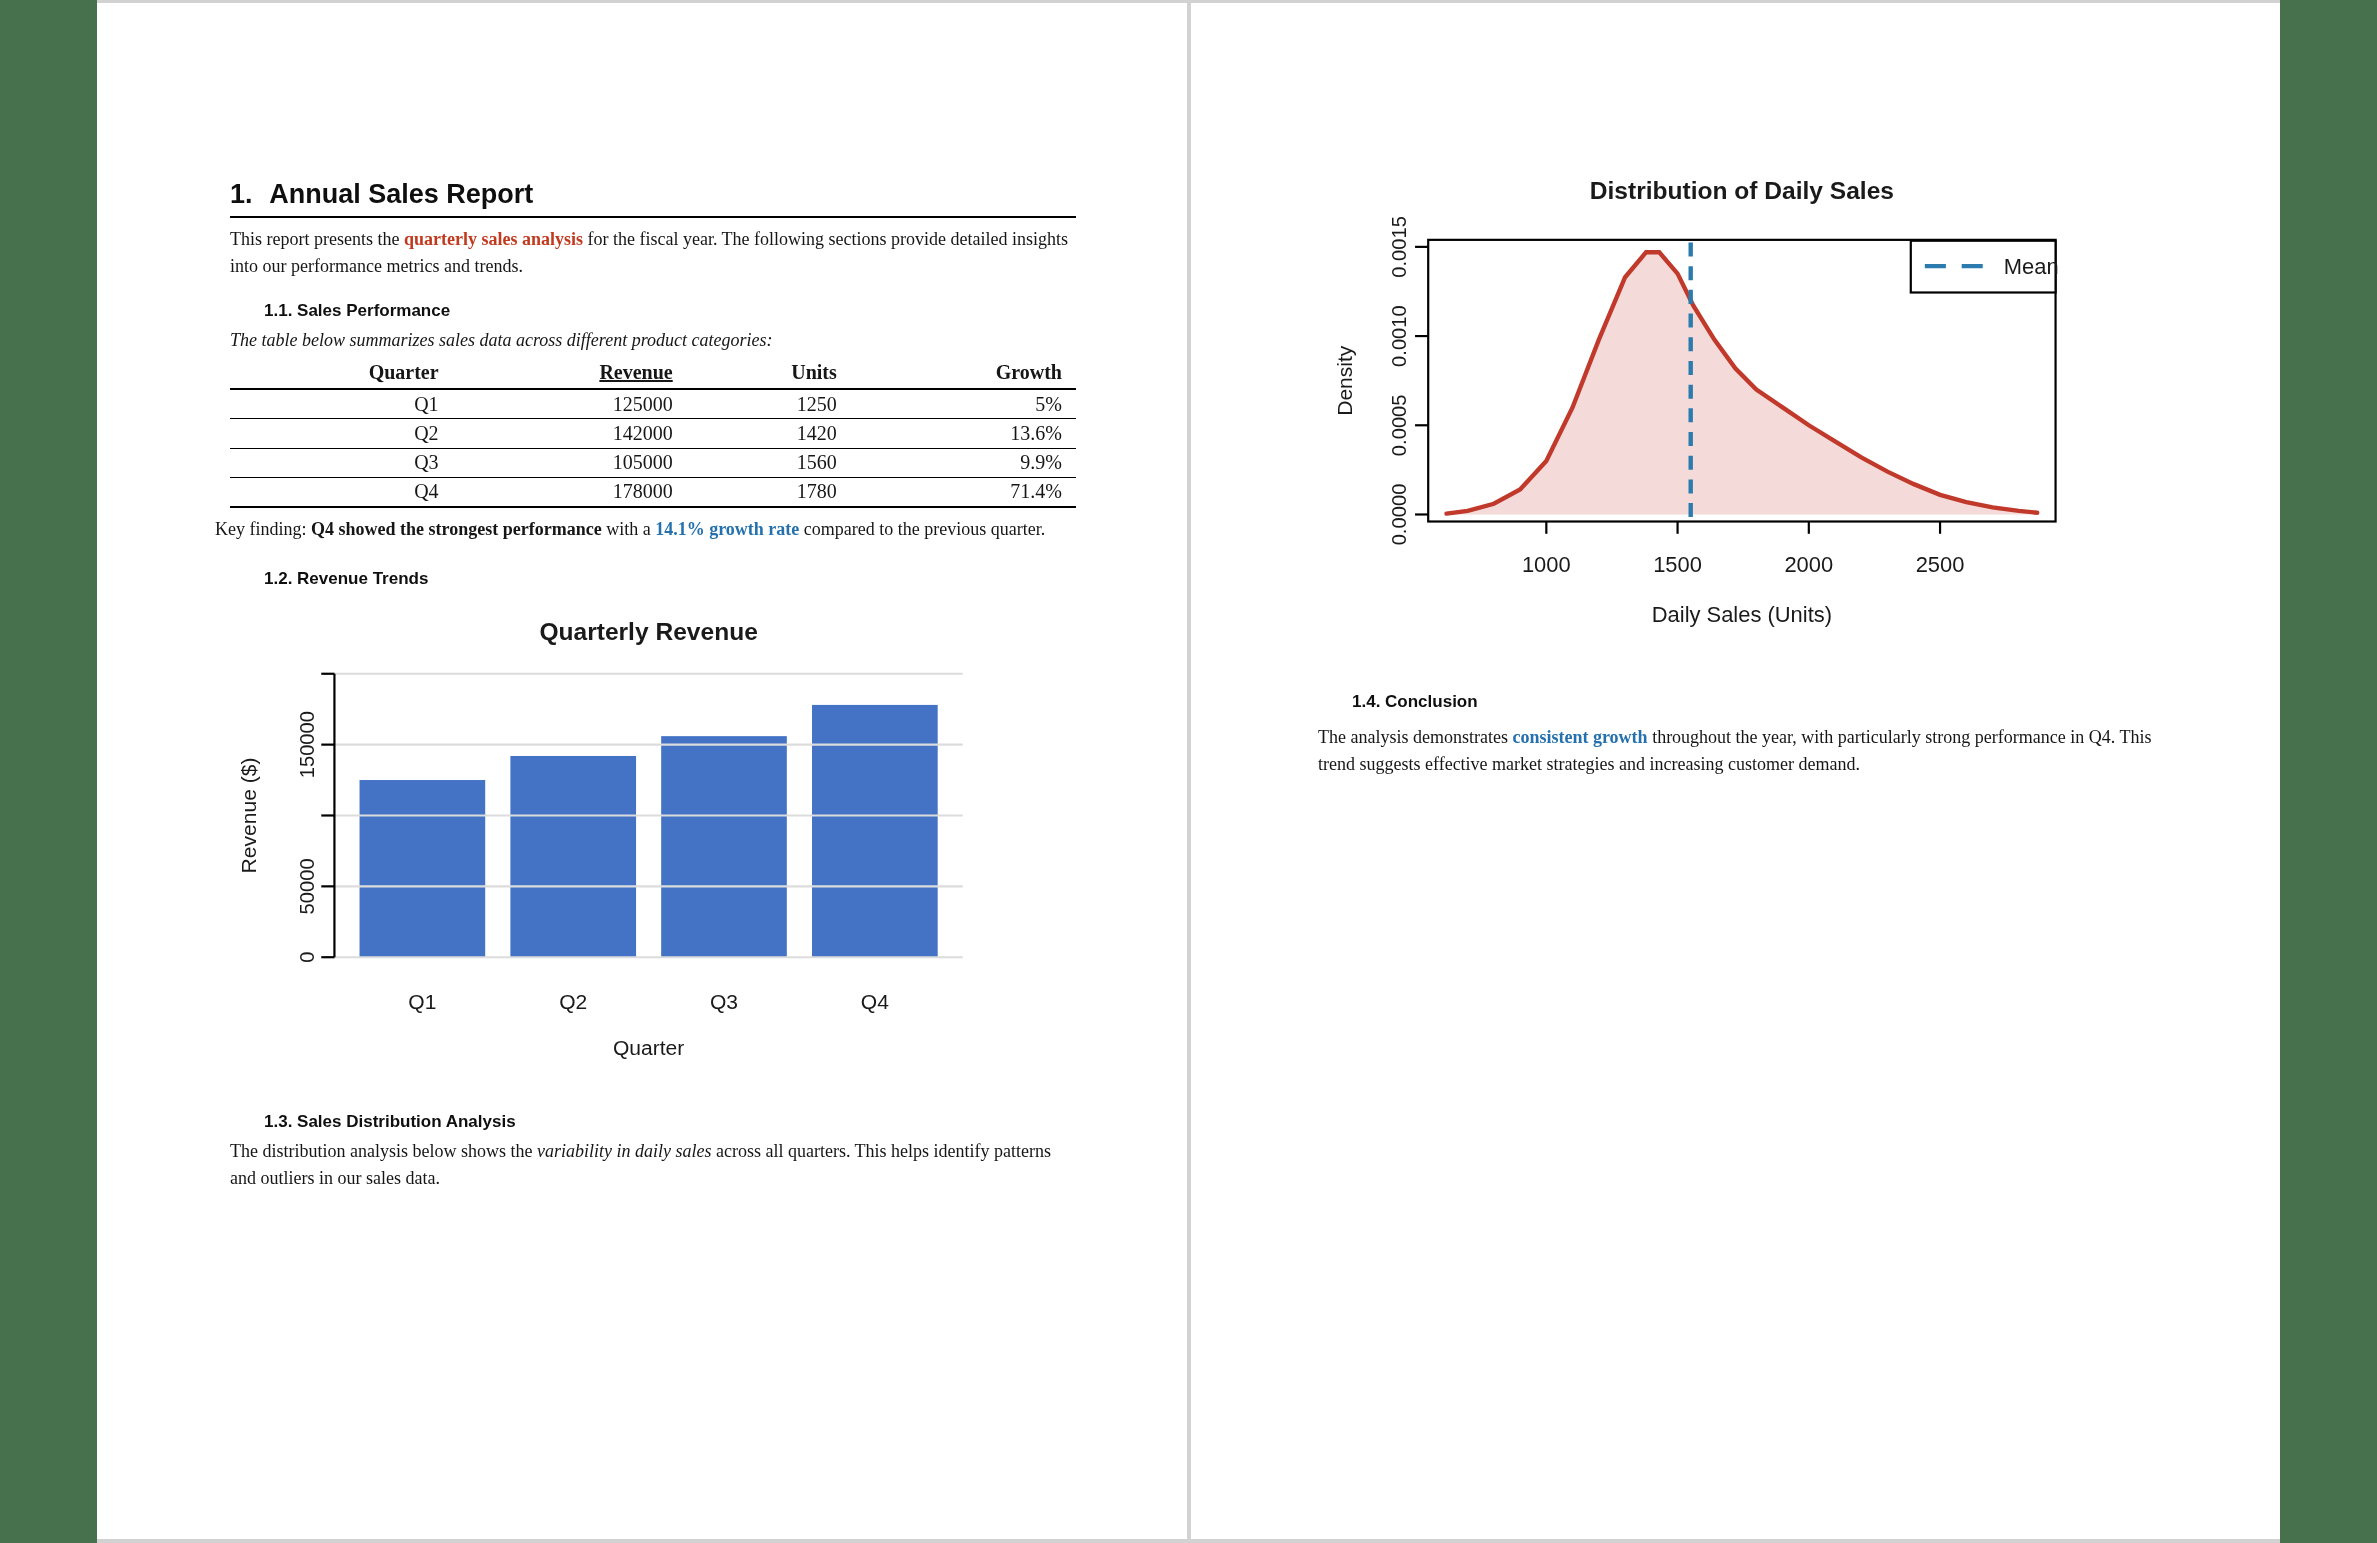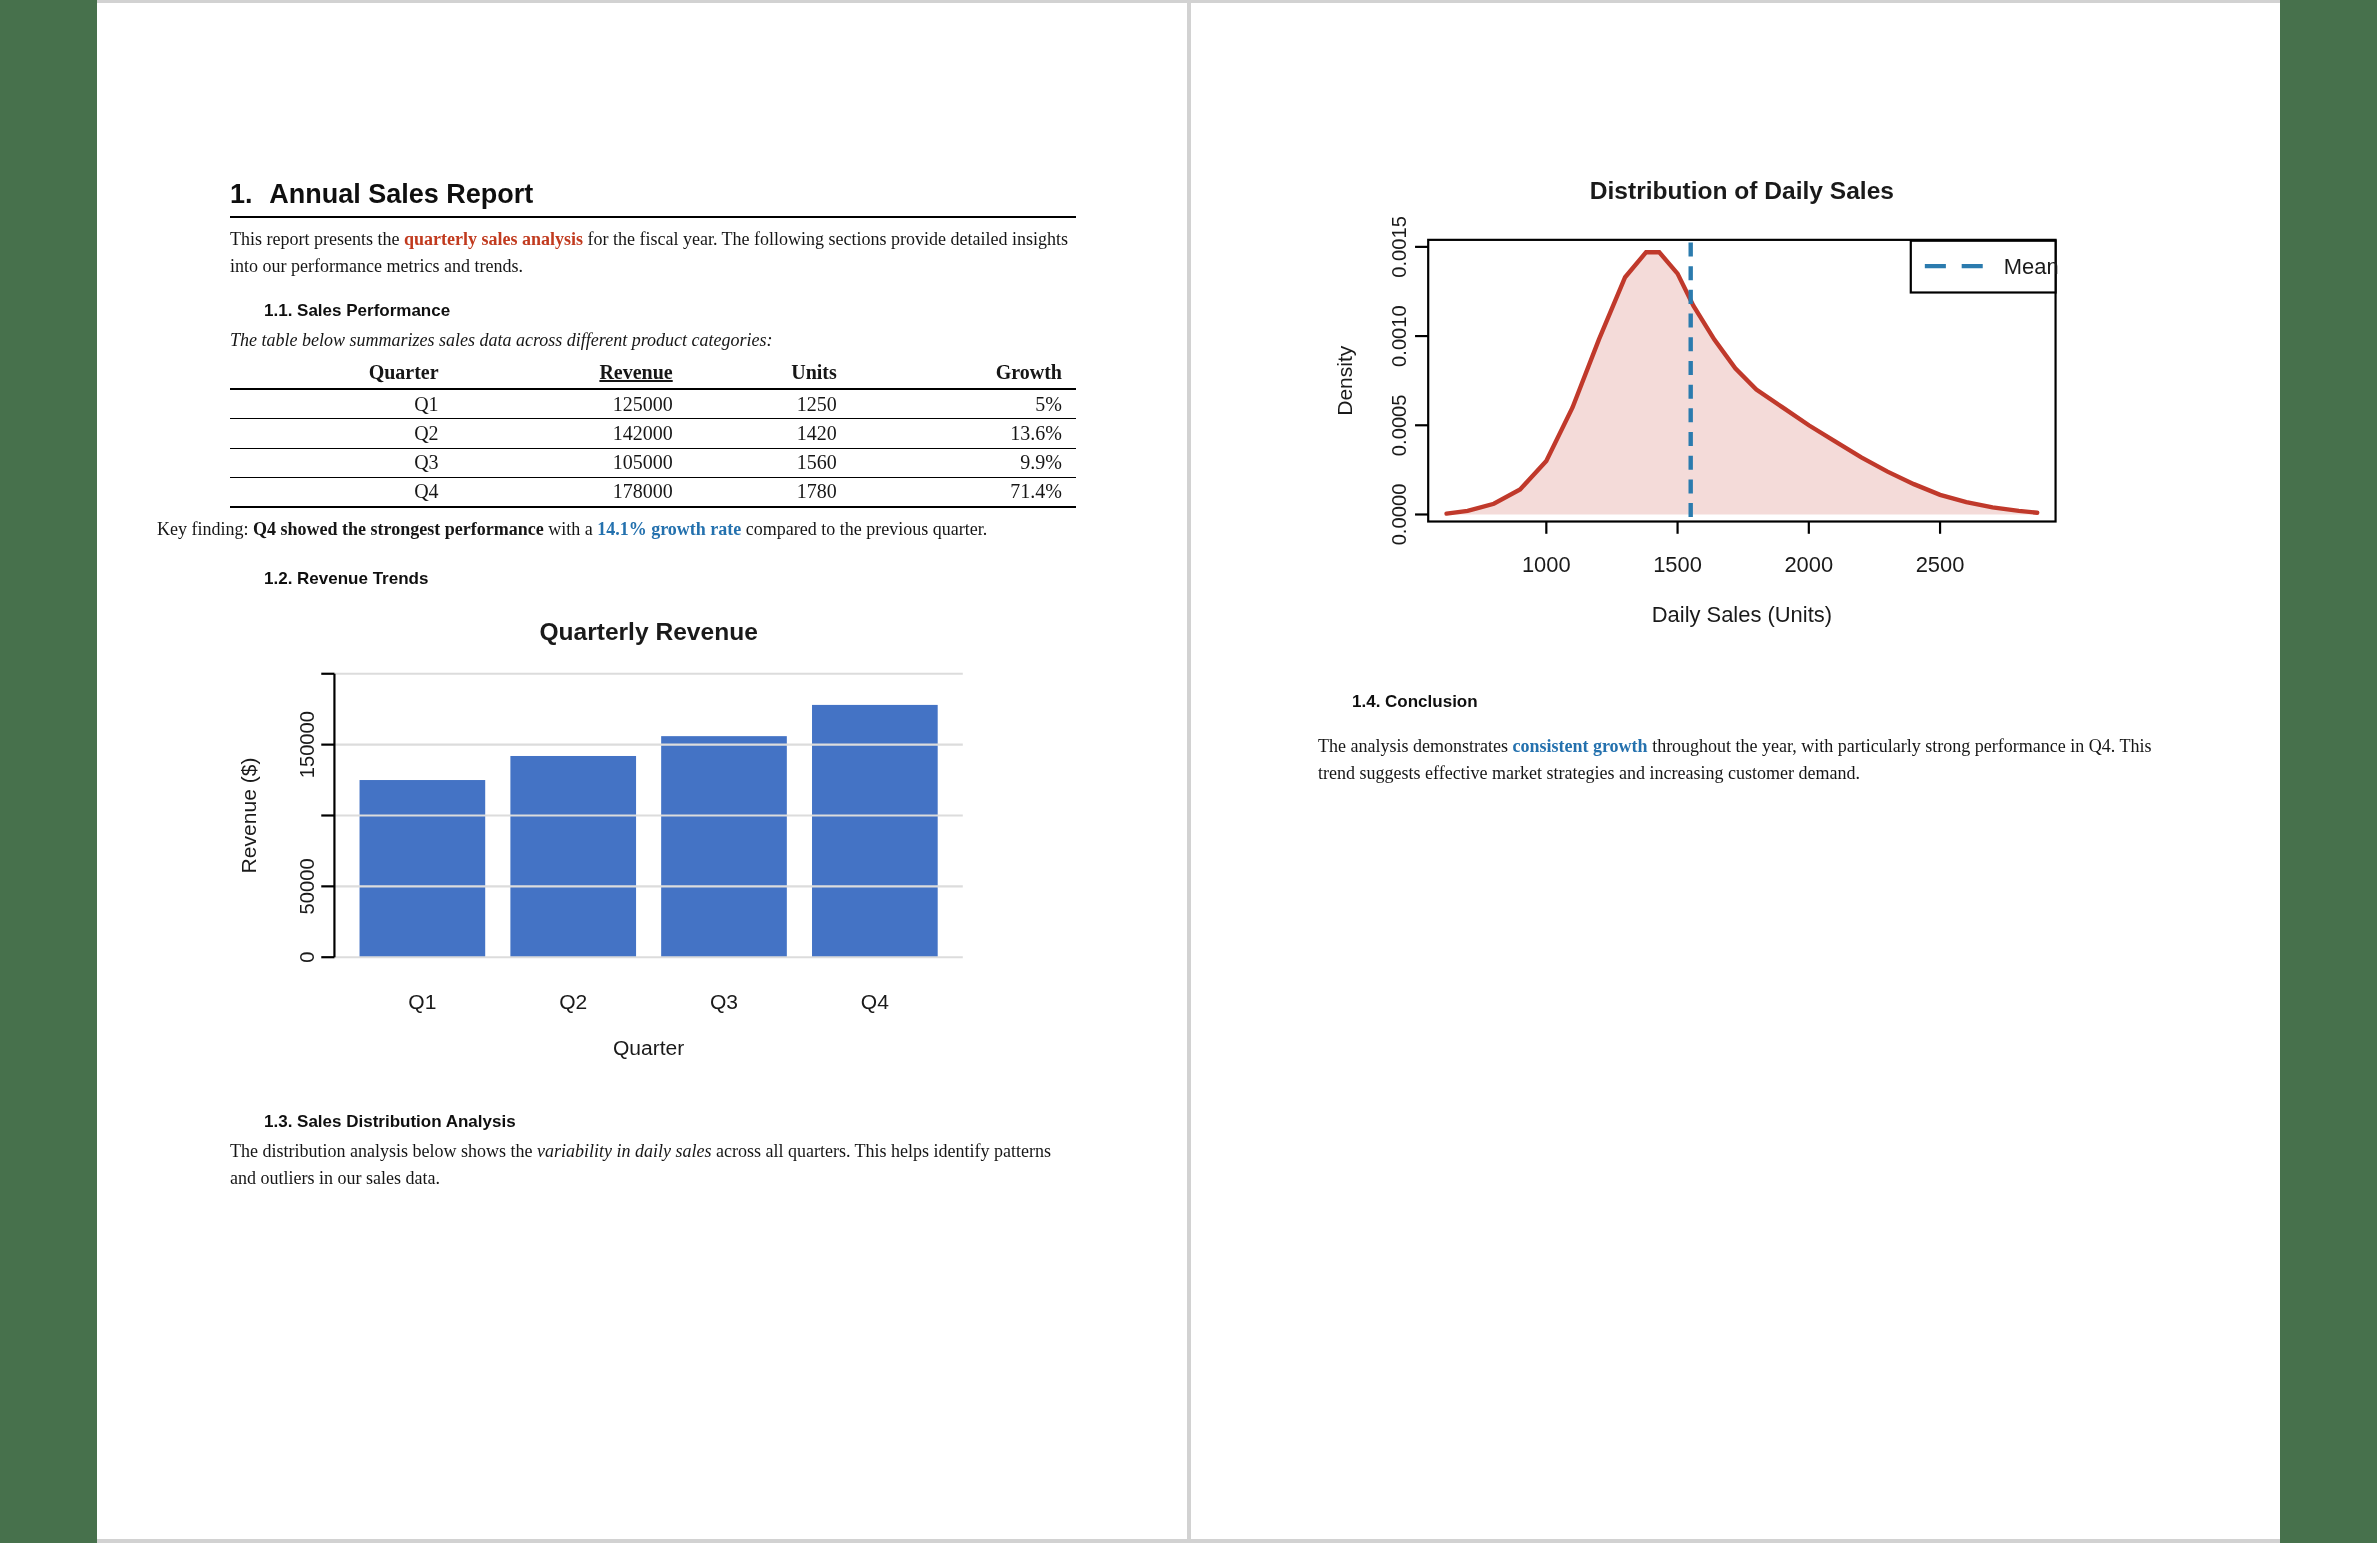--- a/index.html
+++ b/index.html
@@ -24,30 +24,30 @@
   .seg-blue{font-weight:700;}
 
   #intro{margin:8px 0 0 133px;width:846px;}
   #h2-11{margin:21px 0 0 167px;}
   #table-intro{margin:6.1px 0 0 133px;width:846px;font-style:italic;}
   table.sales{border-collapse:collapse;margin:5.3px 0 0 133px;width:846px;font-size:20px;}
   table.sales th{font-weight:700;text-align:right;padding:1.8px 0 4.4px 0;border-bottom:2.6px solid #000;}
   table.sales td{text-align:right;padding:2.6px 0;border-bottom:1.8px solid #000;}
   table.sales tr:last-child td{border-bottom:2.6px solid #000;}
   table.sales th:last-child, table.sales td:last-child{padding-right:14px;}
-  #key-finding{margin:8px 0 0 60px;width:846px;}
+  #key-finding{margin:8px 0 0 118px;width:846px;}
   #h2-12{margin:25.5px 0 0 167px;}
   #fig-text{margin:6.1px 0 0 133px;width:846px;}
   #bar-chart{display:block;margin:23px 0 0 133px;}
   #h2-13{margin:43px 0 0 167px;}
   #dist-para{margin:6.1px 0 0 133px;width:846px;}
 
   #density-chart{display:block;margin:169px 0 0 117px;}
   #h2-14{margin:50px 0 0 161px;}
-  #conclusion{margin:21px 0 0 127px;width:848px;font-family:Liberation Serif, serif;}
+  #conclusion{margin:12px 0 0 127px;width:848px;font-family:Liberation Serif, serif;}
 
   svg text{font-family:"Liberation Sans",sans-serif;fill:#1a1a1a;}
 </style>
 </head>
 <body>
 
 <div class="canvas">
   <div class="edge" style="left:97px;top:0;width:2183px;height:2.6px;"></div>
   <div class="edge" style="left:97px;top:1538px;width:2183px;height:5.3px;"></div>
 

